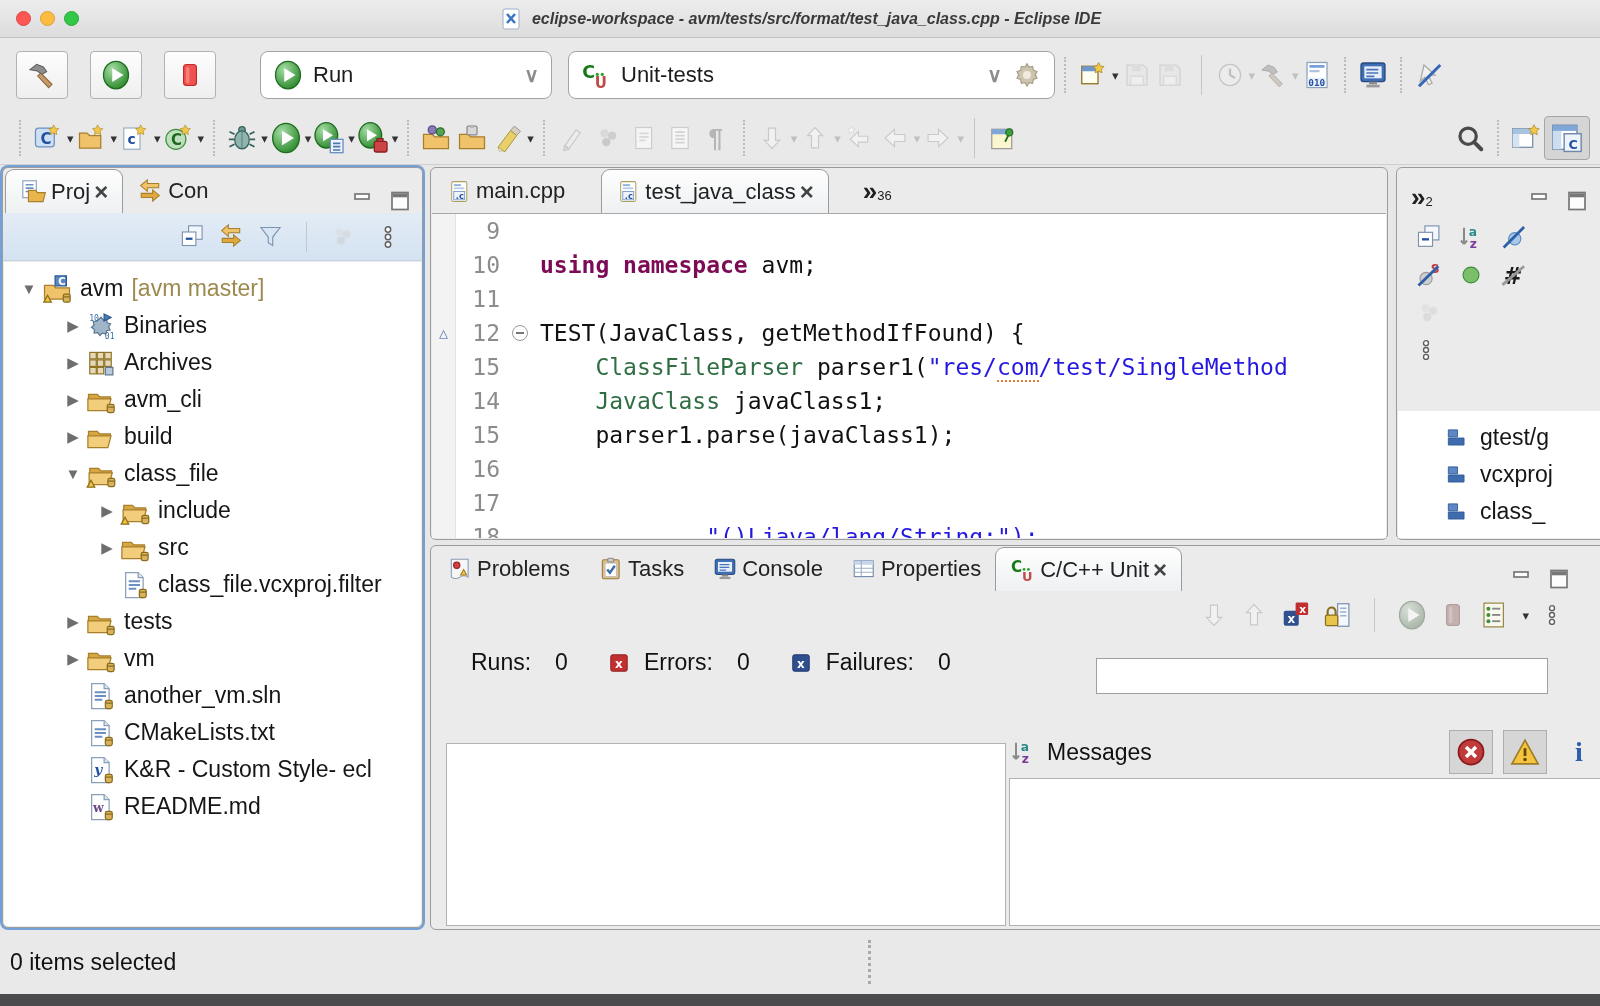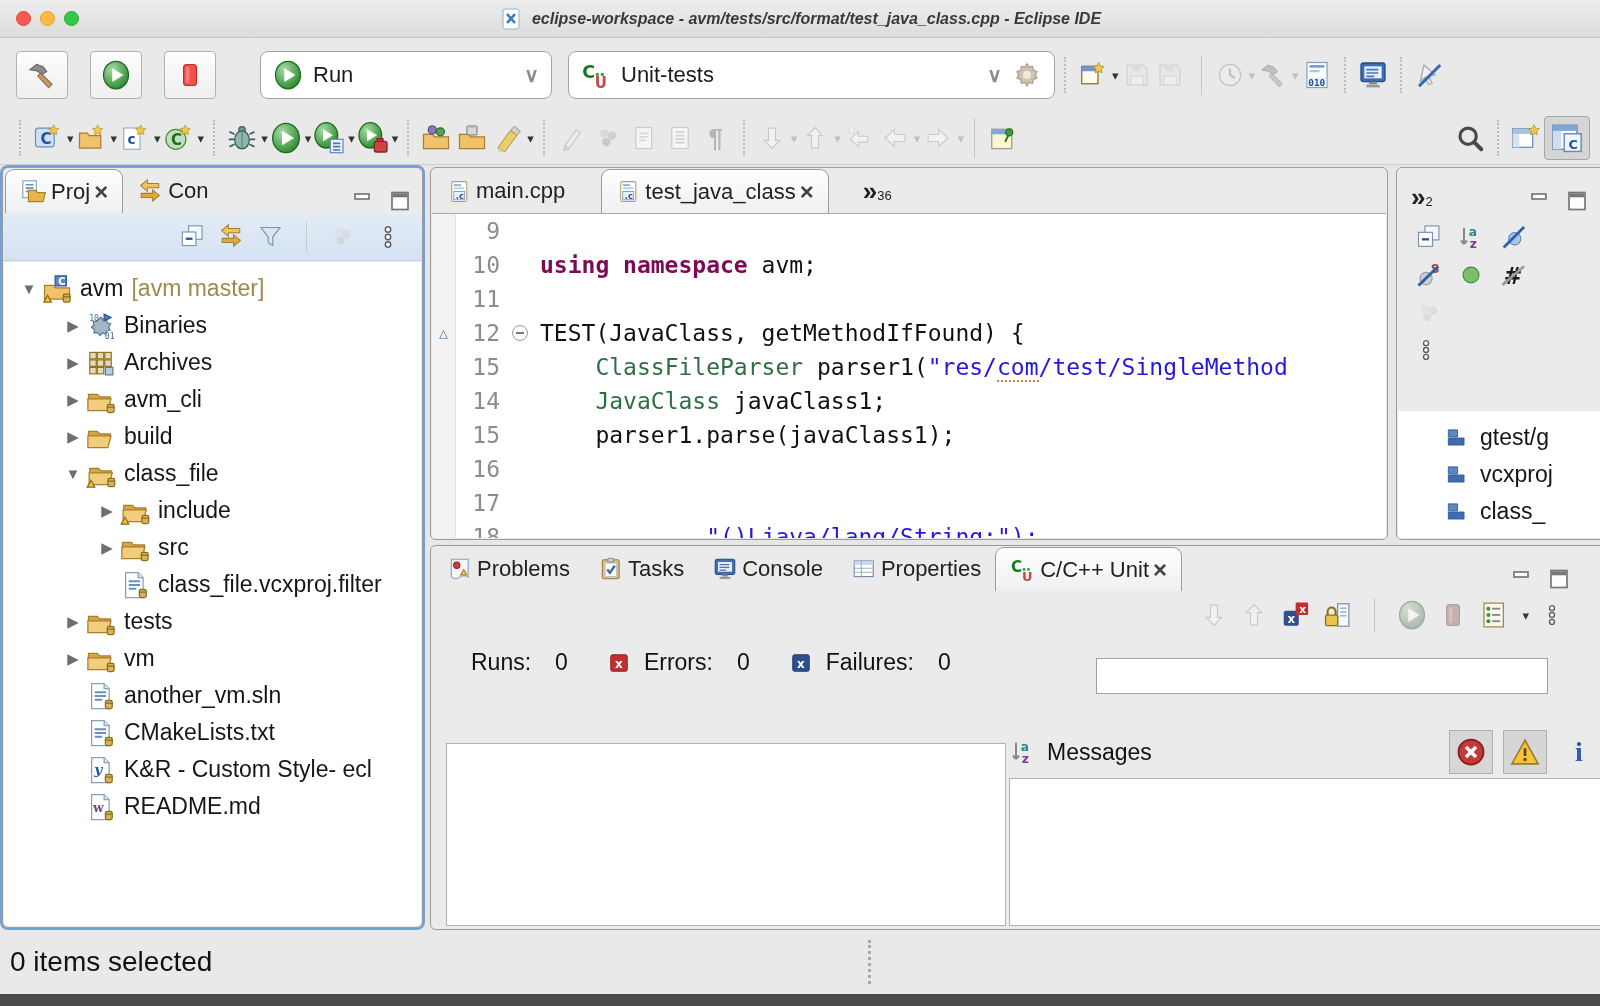--- a/index.html
+++ b/index.html
@@ -94,21 +94,21 @@
   .testpane { position:absolute; left:15px; top:197px; width:560px; height:183px; background:#fff; border:1px solid #b2b2b2; }
   .msg-header { position:absolute; left:578px; top:182px; width:592px; height:48px; display:flex; align-items:center; gap:10px; }
   .msg-title { font-size:23px; color:#111; }
   .msg-btn { width:44px; height:44px; display:flex; align-items:center; justify-content:center; }
   .msg-btn.pressedb { background:#d6d6d6; border:1px solid #aeaeae; }
   .info-i { font-family:"Liberation Serif", serif; font-weight:bold; font-size:28px; color:#2e5fae; }
   .msgpane { position:absolute; left:578px; top:232px; width:598px; height:148px; background:#fff; border:1px solid #b2b2b2; }
 
   
   .statusbar { position:absolute; top:930px; left:0; width:1600px; height:64px; background:#e9e9e9;
-    display:flex; align-items:center; font-size:28px; color:#111; padding-left:10px; }
+    display:flex; align-items:center; font-size:23px; color:#111; padding-left:10px; }
   .draghandle { position:absolute; left:868px; top:10px; height:44px; border-left:3px dotted #a9a9a9; }
   .bottomstrip { position:absolute; top:994px; left:0; width:1600px; height:12px; background:#4b4b4d; }
 </style>
 </head>
 <body>
 
 <svg width="0" height="0" style="position:absolute">
   <defs>
     <radialGradient id="gp" cx="35%" cy="30%" r="75%">
       <stop offset="0" stop-color="#a5dca5"></stop>

